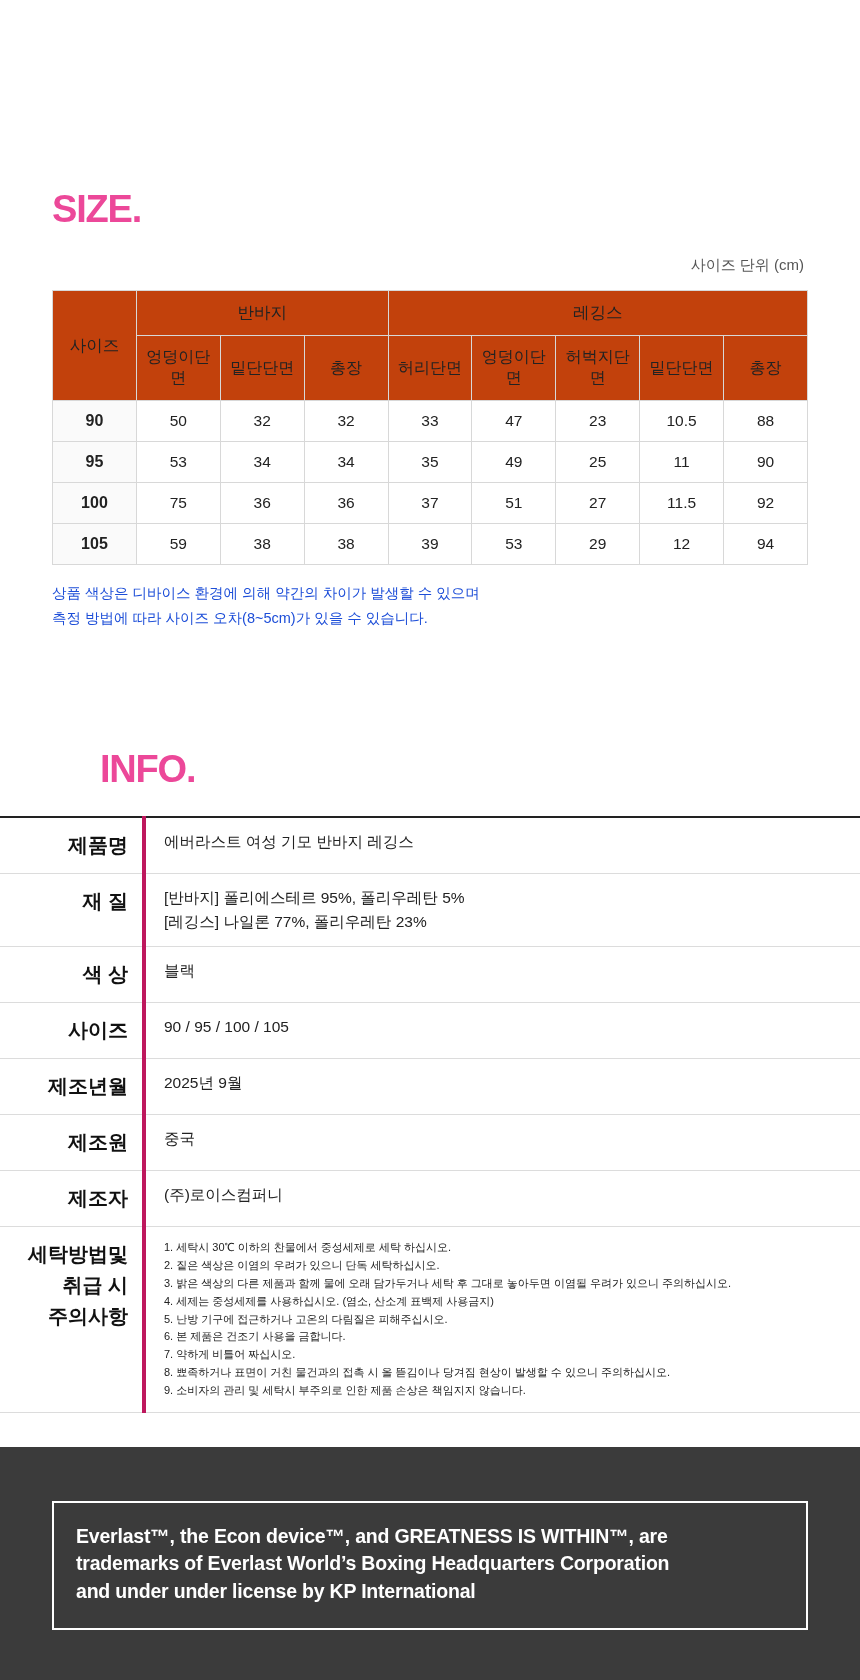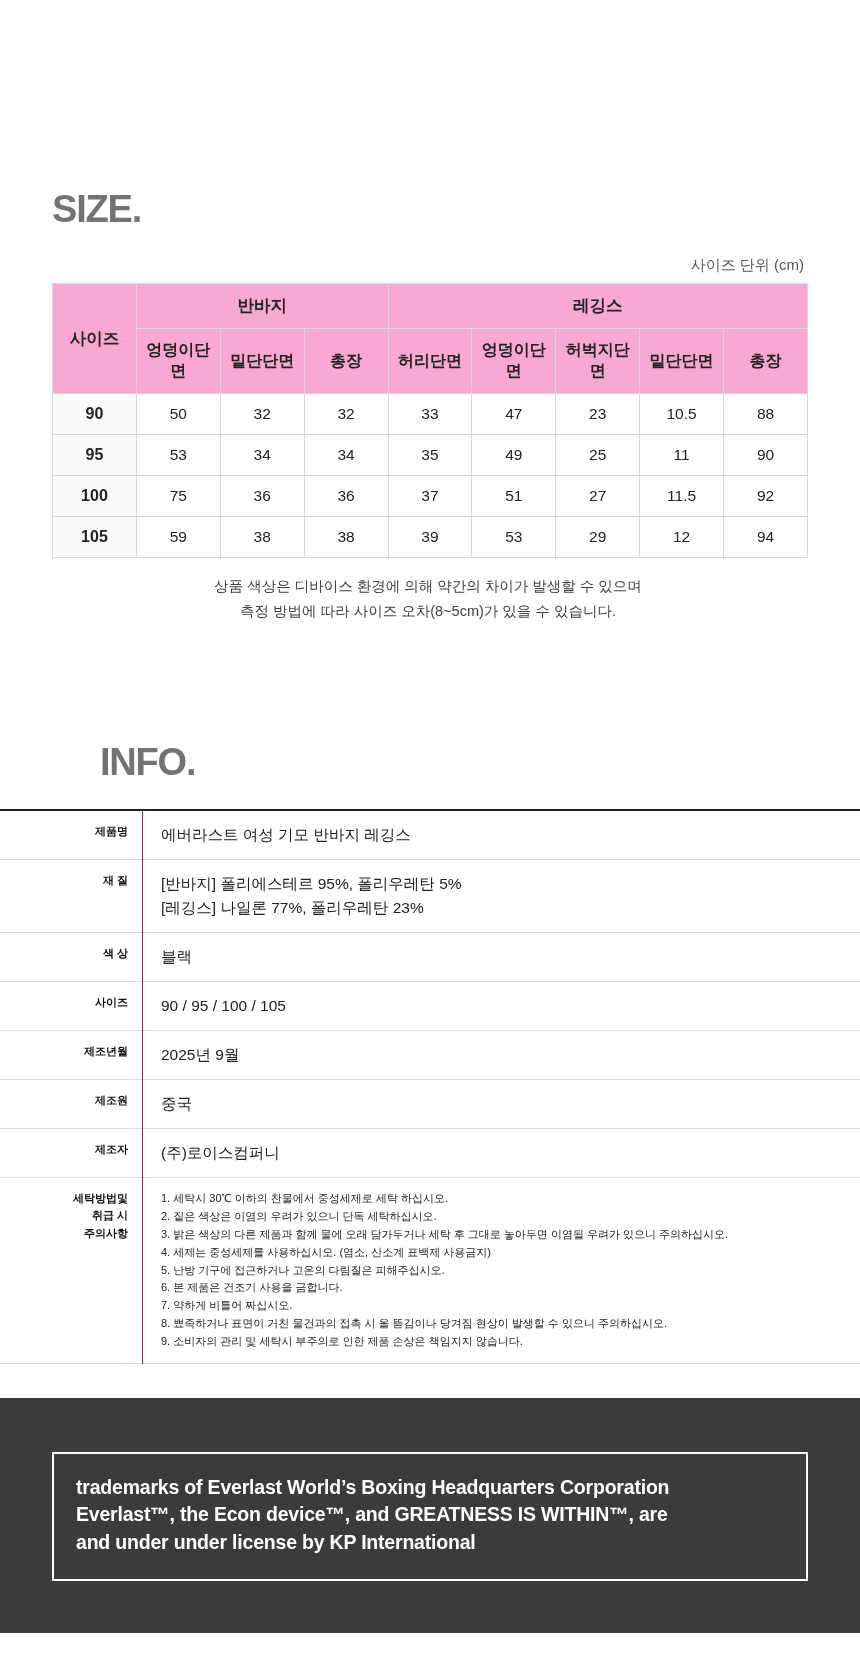--- a/index.html
+++ b/index.html
@@ -25,63 +25,63 @@
   
   .size-section {
     padding: 190px 52px 0 52px;
   }
   .section-heading {
     font-size: 38px;
     font-weight: 800;
     letter-spacing: -1.2px;
     line-height: 1;
     margin: 0 0 28px 0;
-    color: #737373;
+    color: #ec4899;
   }
   .unit-note {
     text-align: right;
     font-size: 15px;
     color: #555;
-    margin-bottom: 8px;
+    margin-bottom: 15px;
     padding-right: 4px;
   }
   table.size-table {
     border-collapse: collapse;
     width: 100%;
     table-layout: fixed;
     border: 1px solid #d8d8d8;
   }
   table.size-table th,
   table.size-table td {
     border: 1px solid #d8d8d8;
     text-align: center;
     font-size: 15.5px;
     color: #222;
     padding: 11px 2px;
     font-weight: 400;
   }
   table.size-table thead th {
-    background: #f9a8d4;
-    font-weight: 700;
+    background: #c2410c;
+    font-weight: 400;
     font-size: 16px;
   }
   table.size-table tbody td.rowhead {
     font-weight: 700;
     background: #fafafa;
     font-size: 16px;
   }
   table.size-table thead tr.group-row th {
     font-size: 16.5px;
   }
   .size-footnote {
     margin-top: 16px;
-    text-align: center;
+    text-align: left;
     font-size: 14.5px;
     line-height: 1.7;
-    color: #404040;
+    color: #1d4ed8;
     padding-right: 4px;
   }
 
   
   .info-section {
     padding: 120px 0 0 0;
   }
   .info-heading-wrap {
     padding: 0 52px;
     margin-left: 48px;
@@ -92,26 +92,26 @@
     margin-top: 26px;
     border-top: 2px solid #222;
   }
   .info-table tr {
     border-bottom: 1px solid #dcdcdc;
   }
   .info-table th {
     width: 128px;
     text-align: right;
     vertical-align: top;
-    font-size: 11px;
+    font-size: 20px;
     font-weight: 700;
     color: #111;
     padding: 12px 14px 12px 0;
     line-height: 1.55;
-    border-right: 1px solid #be185d;
+    border-right: 4px solid #be185d;
     white-space: pre-line;
   }
   .info-table td {
     vertical-align: top;
     font-size: 15.5px;
     color: #222;
     padding: 12px 32px 12px 18px;
     line-height: 1.55;
   }
   .info-table td .line {
@@ -298,19 +298,19 @@
               <li>9. 소비자의 관리 및 세탁시 부주의로 인한 제품 손상은 책임지지 않습니다.</li>
             </ul>
           </td>
         </tr>
       </tbody>
     </table>
   </section>
 
   <footer class="footer">
     <div class="footer-box">
+      <p>Everlast™, the Econ device™, and GREATNESS IS WITHIN™, are</p>
       <p>trademarks of Everlast World’s Boxing Headquarters Corporation</p>
-      <p>Everlast™, the Econ device™, and GREATNESS IS WITHIN™, are</p>
       <p>and under under license by KP International</p>
     </div>
   </footer>
 
 </div>
 
 </body></html>

